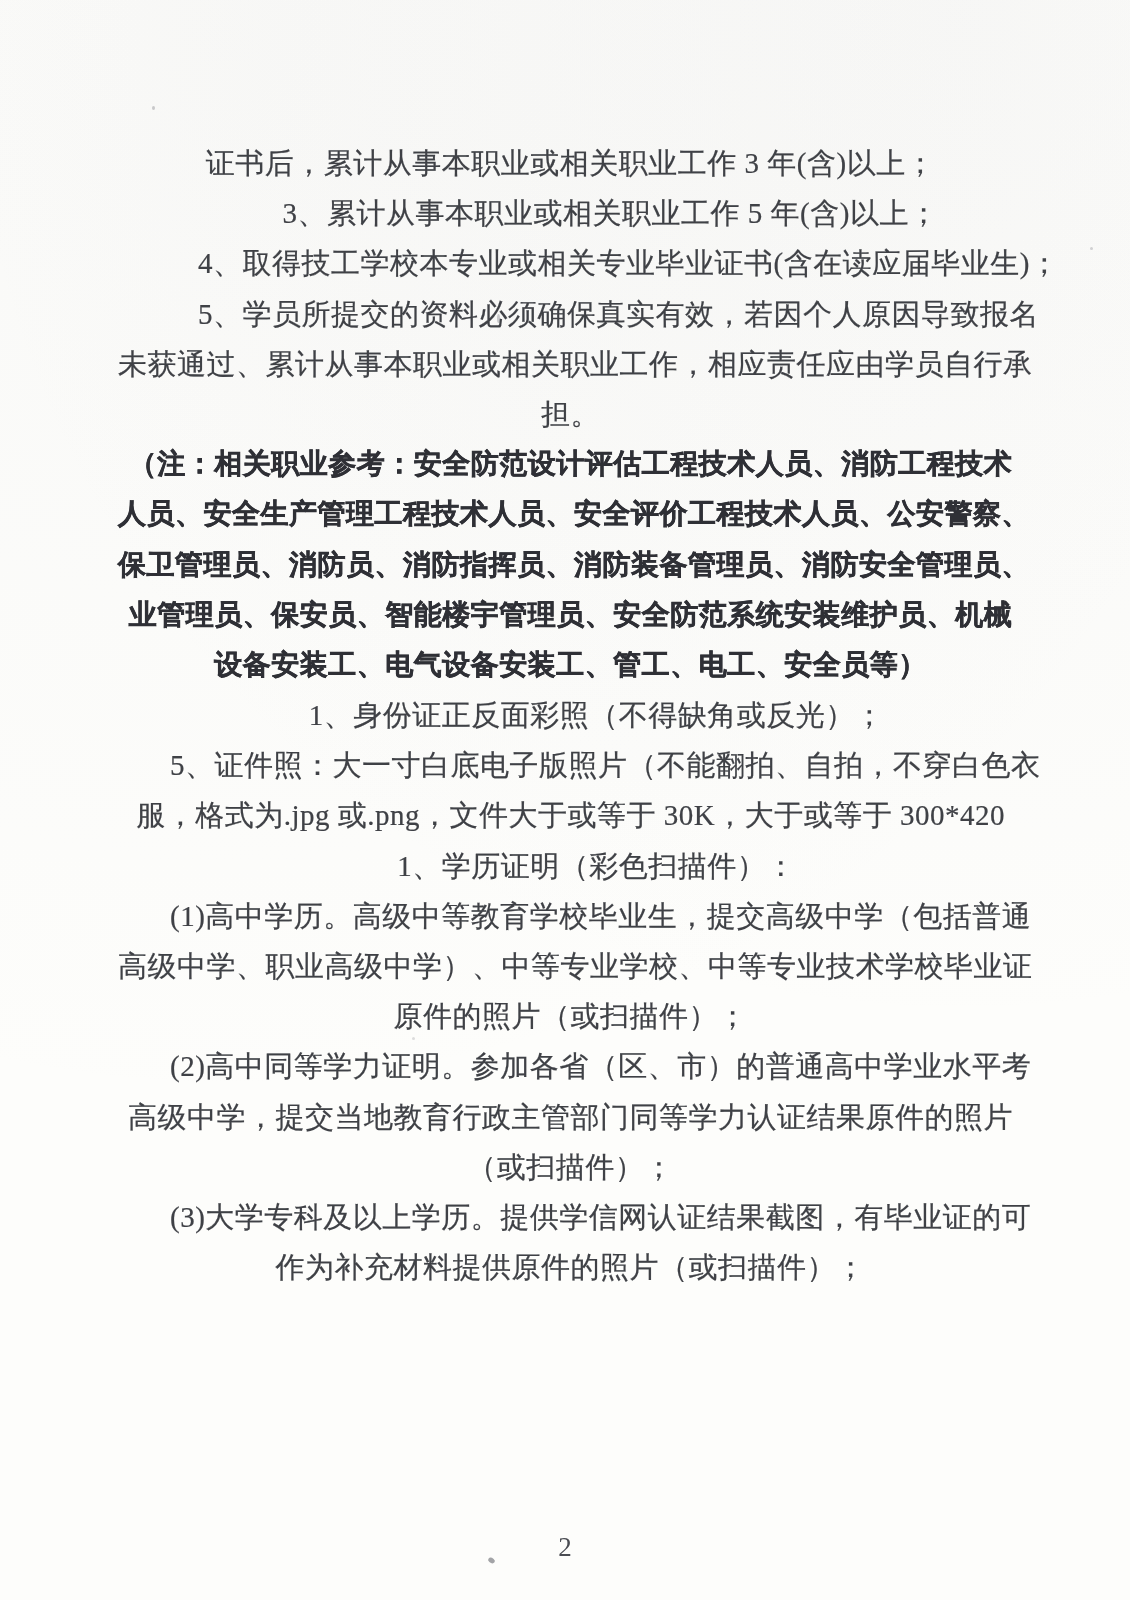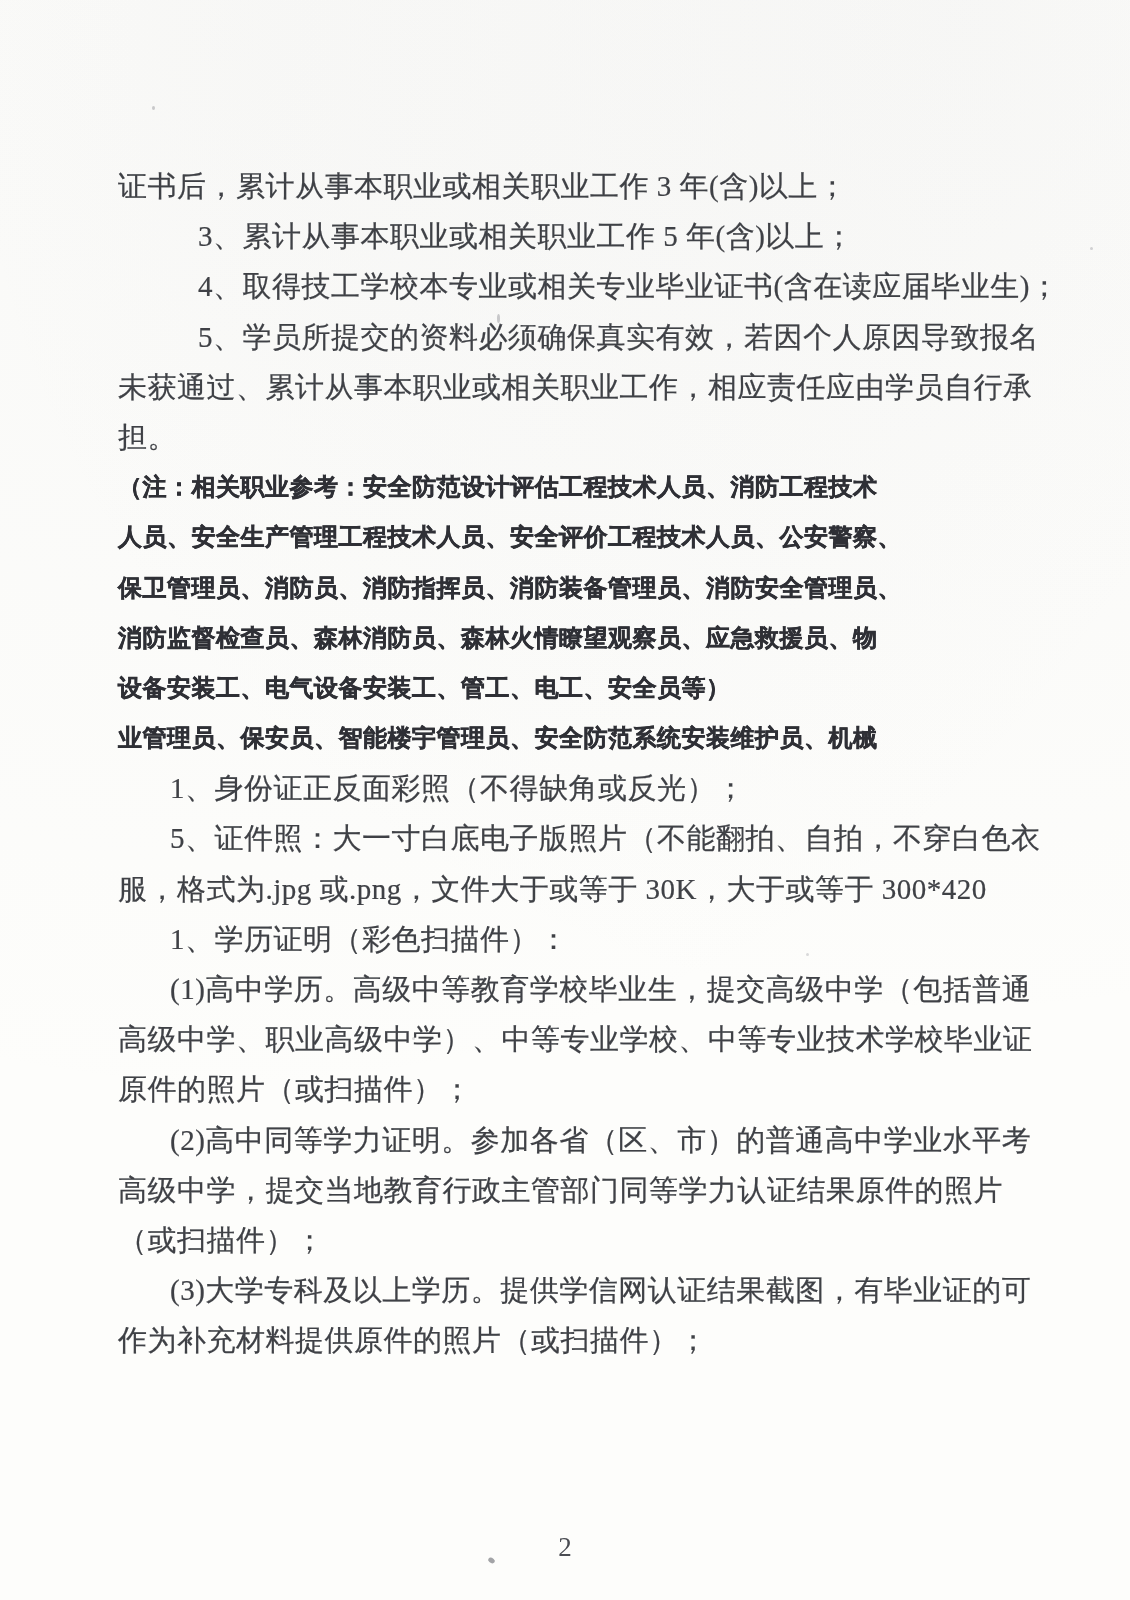--- a/index.html
+++ b/index.html
@@ -21,35 +21,36 @@
     width: 1130px;
     height: 1600px;
     background:
       radial-gradient(circle at 20% 2%, rgba(180,180,185,0.06), rgba(0,0,0,0) 60%),
       radial-gradient(circle at 85% 1%, rgba(180,180,185,0.07), rgba(0,0,0,0) 55%),
       #fdfdfb;
   }
   .content {
     position: absolute;
     left: 118px;
-    top: 161px;
+    top: 138px;
     width: 905px;
+    text-align: center;
   }
   .line {
     height: 50.2px;
     line-height: 50.2px;
     font-size: 29px;
     letter-spacing: 0.5px;
     color: #3f4146;
     white-space: nowrap;
     -webkit-text-stroke: 0.2px #3f4146;
   }
   .line.bold {
     font-weight: bold;
-    font-size: 24px;
+    font-size: 28px;
     color: #2f3036;
     -webkit-text-stroke: 0.4px #2f3036;
     letter-spacing: 0.5px;
   }
   .line.indent {
     text-indent: 52px;
   }
   .line.indent-lg {
     text-indent: 80px;
   }
@@ -84,23 +85,22 @@
   <div class="content">
     <div class="line">证书后，累计从事本职业或相关职业工作 3 年(含)以上；</div>
     <div class="line indent-lg">3、累计从事本职业或相关职业工作 5 年(含)以上；</div>
     <div class="line indent-lg">4、取得技工学校本专业或相关专业毕业证书(含在读应届毕业生)；</div>
     <div class="line indent-lg">5、学员所提交的资料必须确保真实有效，若因个人原因导致报名</div>
     <div class="line">未获通过、累计从事本职业或相关职业工作，相应责任应由学员自行承</div>
     <div class="line">担。</div>
     <div class="line bold">（注：相关职业参考：安全防范设计评估工程技术人员、消防工程技术</div>
     <div class="line bold">人员、安全生产管理工程技术人员、安全评价工程技术人员、公安警察、</div>
     <div class="line bold">保卫管理员、消防员、消防指挥员、消防装备管理员、消防安全管理员、</div>
-    <div class="line bold">消防监督检查员、森林消防员、森林火情瞭望观察员、应急救援员、物</div>
+    <div class="line bold">业管理员、保安员、智能楼宇管理员、安全防范系统安装维护员、机械</div>
     <div class="line bold">设备安装工、电气设备安装工、管工、电工、安全员等）</div>
-    <div class="line bold">业管理员、保安员、智能楼宇管理员、安全防范系统安装维护员、机械</div>
     <div class="line indent">1、身份证正反面彩照（不得缺角或反光）；</div>
     <div class="line indent">5、证件照：大一寸白底电子版照片（不能翻拍、自拍，不穿白色衣</div>
     <div class="line">服，格式为.jpg 或.png，文件大于或等于 30K，大于或等于 300*420</div>
     <div class="line indent">1、学历证明（彩色扫描件）：</div>
     <div class="line indent">(1)高中学历。高级中等教育学校毕业生，提交高级中学（包括普通</div>
     <div class="line">高级中学、职业高级中学）、中等专业学校、中等专业技术学校毕业证</div>
     <div class="line">原件的照片（或扫描件）；</div>
     <div class="line indent">(2)高中同等学力证明。参加各省（区、市）的普通高中学业水平考</div>
     <div class="line">高级中学，提交当地教育行政主管部门同等学力认证结果原件的照片</div>
     <div class="line">（或扫描件）；</div>

